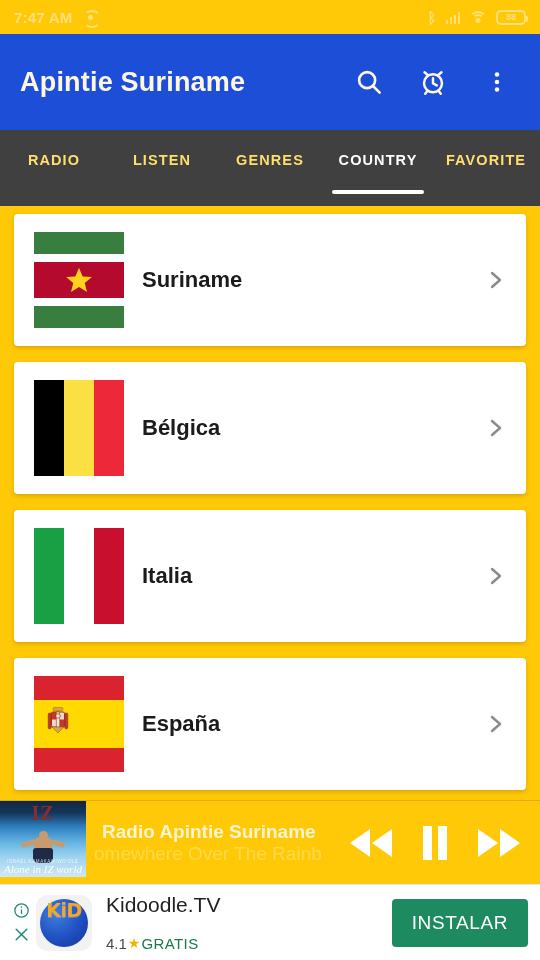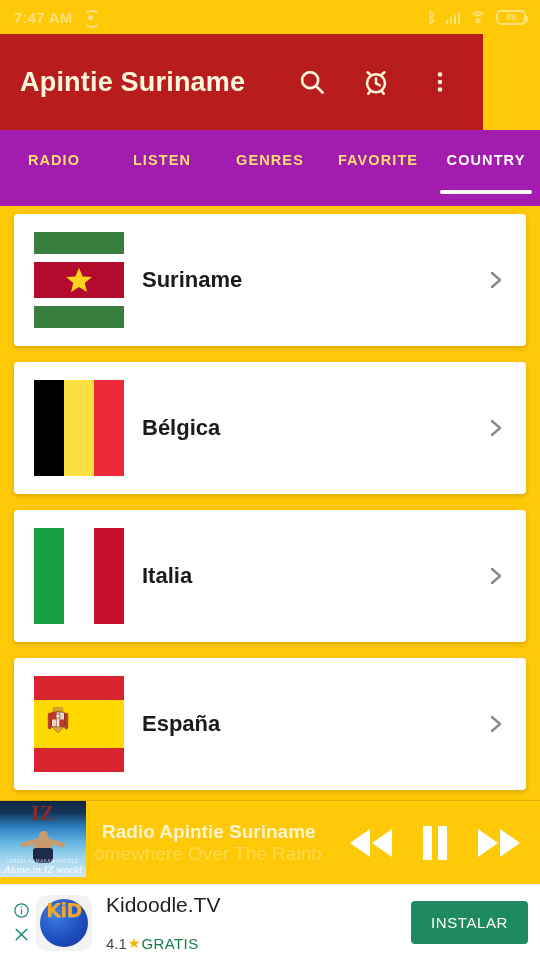--- a/index.html
+++ b/index.html
@@ -48,33 +48,33 @@
   .ico-batt{
     width:30px; height:15px; border:2px solid #FFE07A; border-radius:5px;
     display:flex; align-items:center; justify-content:center; position:relative;
   }
   .ico-batt::after{ content:""; position:absolute; right:-4px; top:4px; width:2.5px; height:6px;
       background:#FFE07A; border-radius:0 2px 2px 0; }
   .batt-txt{ font-size:9px; font-weight:700; color:#FFE07A; line-height:1; }
 
   
   .appbar{
-    position:absolute; top:34px; left:0; width:483px; height:96px;
-    display:flex; align-items:center; background:#b91c1c; padding:0 20px;
+    position:absolute; top:34px; left:0; width:540px; height:96px;
+    display:flex; align-items:center; background:#1d4ed8; padding:0 20px;
   }
   .app-title{ font-size:27px; font-weight:700; color:#FFF7DD; letter-spacing:.2px; flex:1; }
   .appbar-actions{ display:flex; align-items:center; gap:26px; padding-right:4px; }
   .ab-btn{ width:38px; height:38px; display:flex; align-items:center; justify-content:center;
            cursor:pointer; }
   .ab-btn svg{ display:block; }
 
   
   .tabs{
     position:absolute; top:130px; left:0; width:540px; height:76px;
-    display:flex; align-items:flex-start; background:#a21caf;
+    display:flex; align-items:flex-start; background:#404040;
     overflow:hidden;
   }
   .tab{
     flex:0 0 auto; height:76px; display:flex; flex-direction:column;
     align-items:center; justify-content:flex-start; padding-top:22px;
     position:relative; cursor:pointer;
   }
   .tab-label{ font-size:14.5px; font-weight:700; letter-spacing:1.1px; color:#FFDE6E; white-space:nowrap; }
   .tab.active .tab-label{ color:#FFFFFF; }
   .tab .tab-underline{
@@ -183,21 +183,21 @@
       background:radial-gradient(circle at 34% 30%, #3f7fe0 0%, #1f4fc0 55%, #15359a 100%);
       display:flex; justify-content:center; }
   .ad-kid{ font-size:19px; font-weight:700; color:#F5A623; letter-spacing:-.5px;
       text-shadow:0 1px 0 #fff3; font-family:"DejaVu Sans", sans-serif; }
   .ad-text{ flex:1; min-width:0; padding-left:14px; }
   .ad-name{ font-size:21px; color:#1f1f1f; line-height:1.15; white-space:nowrap; }
   .ad-meta{ display:flex; align-items:center; gap:1px; margin-top:17px; }
   .ad-rate{ font-size:15px; color:#4a4a4a; }
   .ad-star{ color:#F5B301; font-size:14px; line-height:1; }
   .ad-free{ font-size:15px; color:#1a7a4c; letter-spacing:.4px; }
-  .ad-cta{ flex:0 0 auto; background:#1E8A5F; color:#FFFFFF; font-size:15px;
+  .ad-cta{ flex:0 0 auto; background:#1E8A5F; color:#FFFFFF; font-size:19px;
       font-weight:400; letter-spacing:.6px; padding:13px 20px; border-radius:4px;
       cursor:pointer; }
 </style>
 </head>
 <body>
 
 <div id="app">
 
   <div class="statusbar">
     <div class="sb-left">
@@ -258,26 +258,26 @@
       <span class="tab-underline"></span>
     </div>
     <div class="tab" style="width:108px">
       <span class="tab-label">LISTEN</span>
       <span class="tab-underline"></span>
     </div>
     <div class="tab" style="width:108px">
       <span class="tab-label">GENRES</span>
       <span class="tab-underline"></span>
     </div>
+    <div class="tab active" style="width:108px">
+      <span class="tab-label">COUNTRY</span>
+      <span class="tab-underline"></span>
+    </div>
     <div class="tab" style="width:108px">
       <span class="tab-label">FAVORITE</span>
-      <span class="tab-underline"></span>
-    </div>
-    <div class="tab active" style="width:108px">
-      <span class="tab-label">COUNTRY</span>
       <span class="tab-underline"></span>
     </div>
   </div>
 
   <div class="list">
 
     <div class="card">
       <div class="flag fl-suriname">
         <div class="band g"></div>
           <div class="band w"></div>

